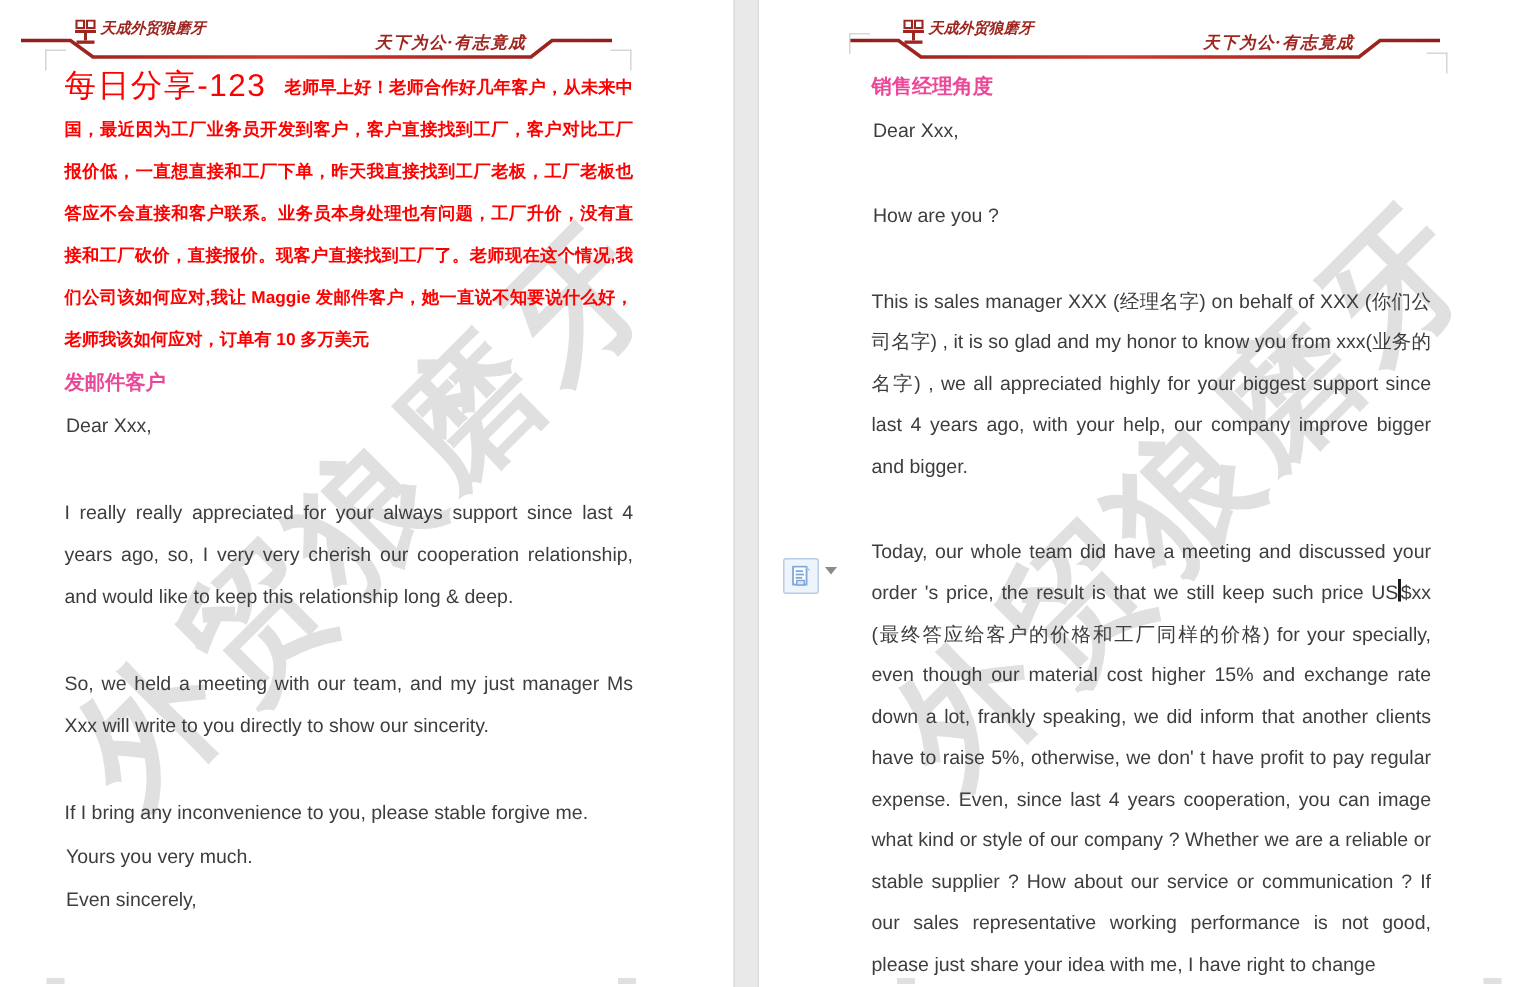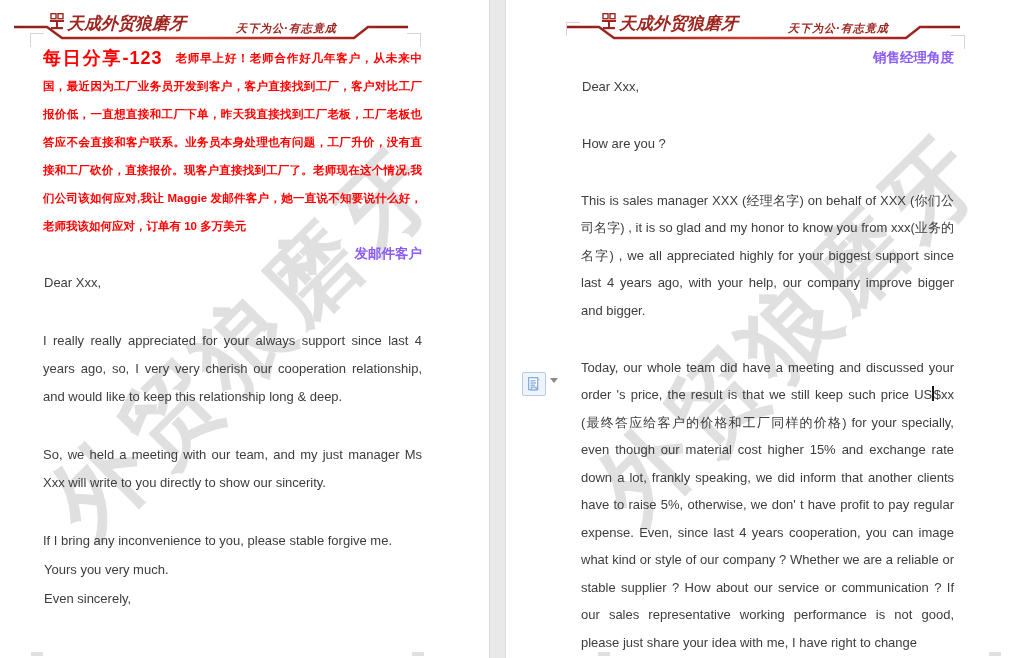--- a/index.html
+++ b/index.html
@@ -12,23 +12,23 @@
   .page-right{left:506px;width:518px;}
   .gutter{position:absolute;top:0;left:489px;width:17px;height:658px;
     background:#e9e9e9;border-left:1px solid #dcdcdc;border-right:1px solid #dcdcdc;box-sizing:border-box;}
 
   
   .banner{position:absolute;width:400px;height:34px;}
   .page-left .banner{left:12px;top:12px;}
   .page-right .banner{left:58px;top:12px;}
   .banner svg.ribbon{position:absolute;left:0;top:0;}
   .brand-logo{position:absolute;left:38px;top:1px;}
-  .brand-name{position:absolute;left:55px;top:0px;font-size:17px;font-weight:700;
+  .brand-name{position:absolute;left:55px;top:0px;font-size:10px;font-weight:700;
     font-style:italic;font-family:"DejaVu Serif","Liberation Serif",serif;color:#9e2620;white-space:nowrap;}
-  .brand-slogan{position:absolute;left:224px;top:9px;font-size:11px;font-weight:700;
+  .brand-slogan{position:absolute;left:238px;top:9px;font-size:11px;font-weight:700;
     font-style:italic;font-family:"DejaVu Serif","Liberation Serif",serif;color:#9e2620;white-space:nowrap;letter-spacing:1px;}
 
   
   .cm{position:absolute;width:13px;height:13px;}
   .cm.tl{border-top:1px solid #d6d6d6;border-left:1px solid #d6d6d6;}
   .cm.tr{border-top:1px solid #d6d6d6;border-right:1px solid #d6d6d6;}
   .cm-b{position:absolute;top:652px;width:12px;height:4px;background:#e0e0e0;}
 
   
   .wm{position:absolute;left:50%;top:52%;transform:translate(-50%,-50%) rotate(-45deg);
@@ -38,23 +38,23 @@
 
   
   .content{position:absolute;color:#3d3d3d;font-size:13px;}
   .page-left .content{left:43px;top:44px;width:379px;line-height:28px;}
   .page-right .content{left:75px;top:44px;width:373px;line-height:27.5px;}
   .jp{margin:0;text-align:justify;}
   .line{margin:1px;}
   .page-left .blank{height:28px;}
   .page-right .blank{height:27.5px;}
   .red-para{color:#ff0000;font-weight:700;font-size:11.5px;}
-  .doc-title{font-size:18px;font-weight:700;letter-spacing:1px;vertical-align:-2px;}
+  .doc-title{font-size:21px;font-weight:400;letter-spacing:1px;vertical-align:-2px;}
   .red-para .intro{margin-left:12px;}
-  .sec-head{margin:0;text-align:right;color:#8b5cf6;font-weight:700;font-size:13.5px;}
+  .sec-head{margin:0;text-align:left;color:#ec4899;font-weight:700;font-size:13.5px;}
 
   
   .caret{display:inline-block;width:1.5px;height:15px;background:#1a1a1a;vertical-align:-2px;}
 
   
   .paste-wrap{position:absolute;left:16px;top:372px;display:flex;align-items:flex-start;}
   .paste-box{width:22px;height:22px;background:#eef4fb;border:1px solid #b9cce8;border-radius:2px;
     display:flex;align-items:center;justify-content:center;cursor:pointer;}
   .paste-arrow{margin-left:4px;margin-top:6px;width:0;height:0;border-left:4px solid transparent;
     border-right:4px solid transparent;border-top:5px solid #8a8a8a;cursor:pointer;}

